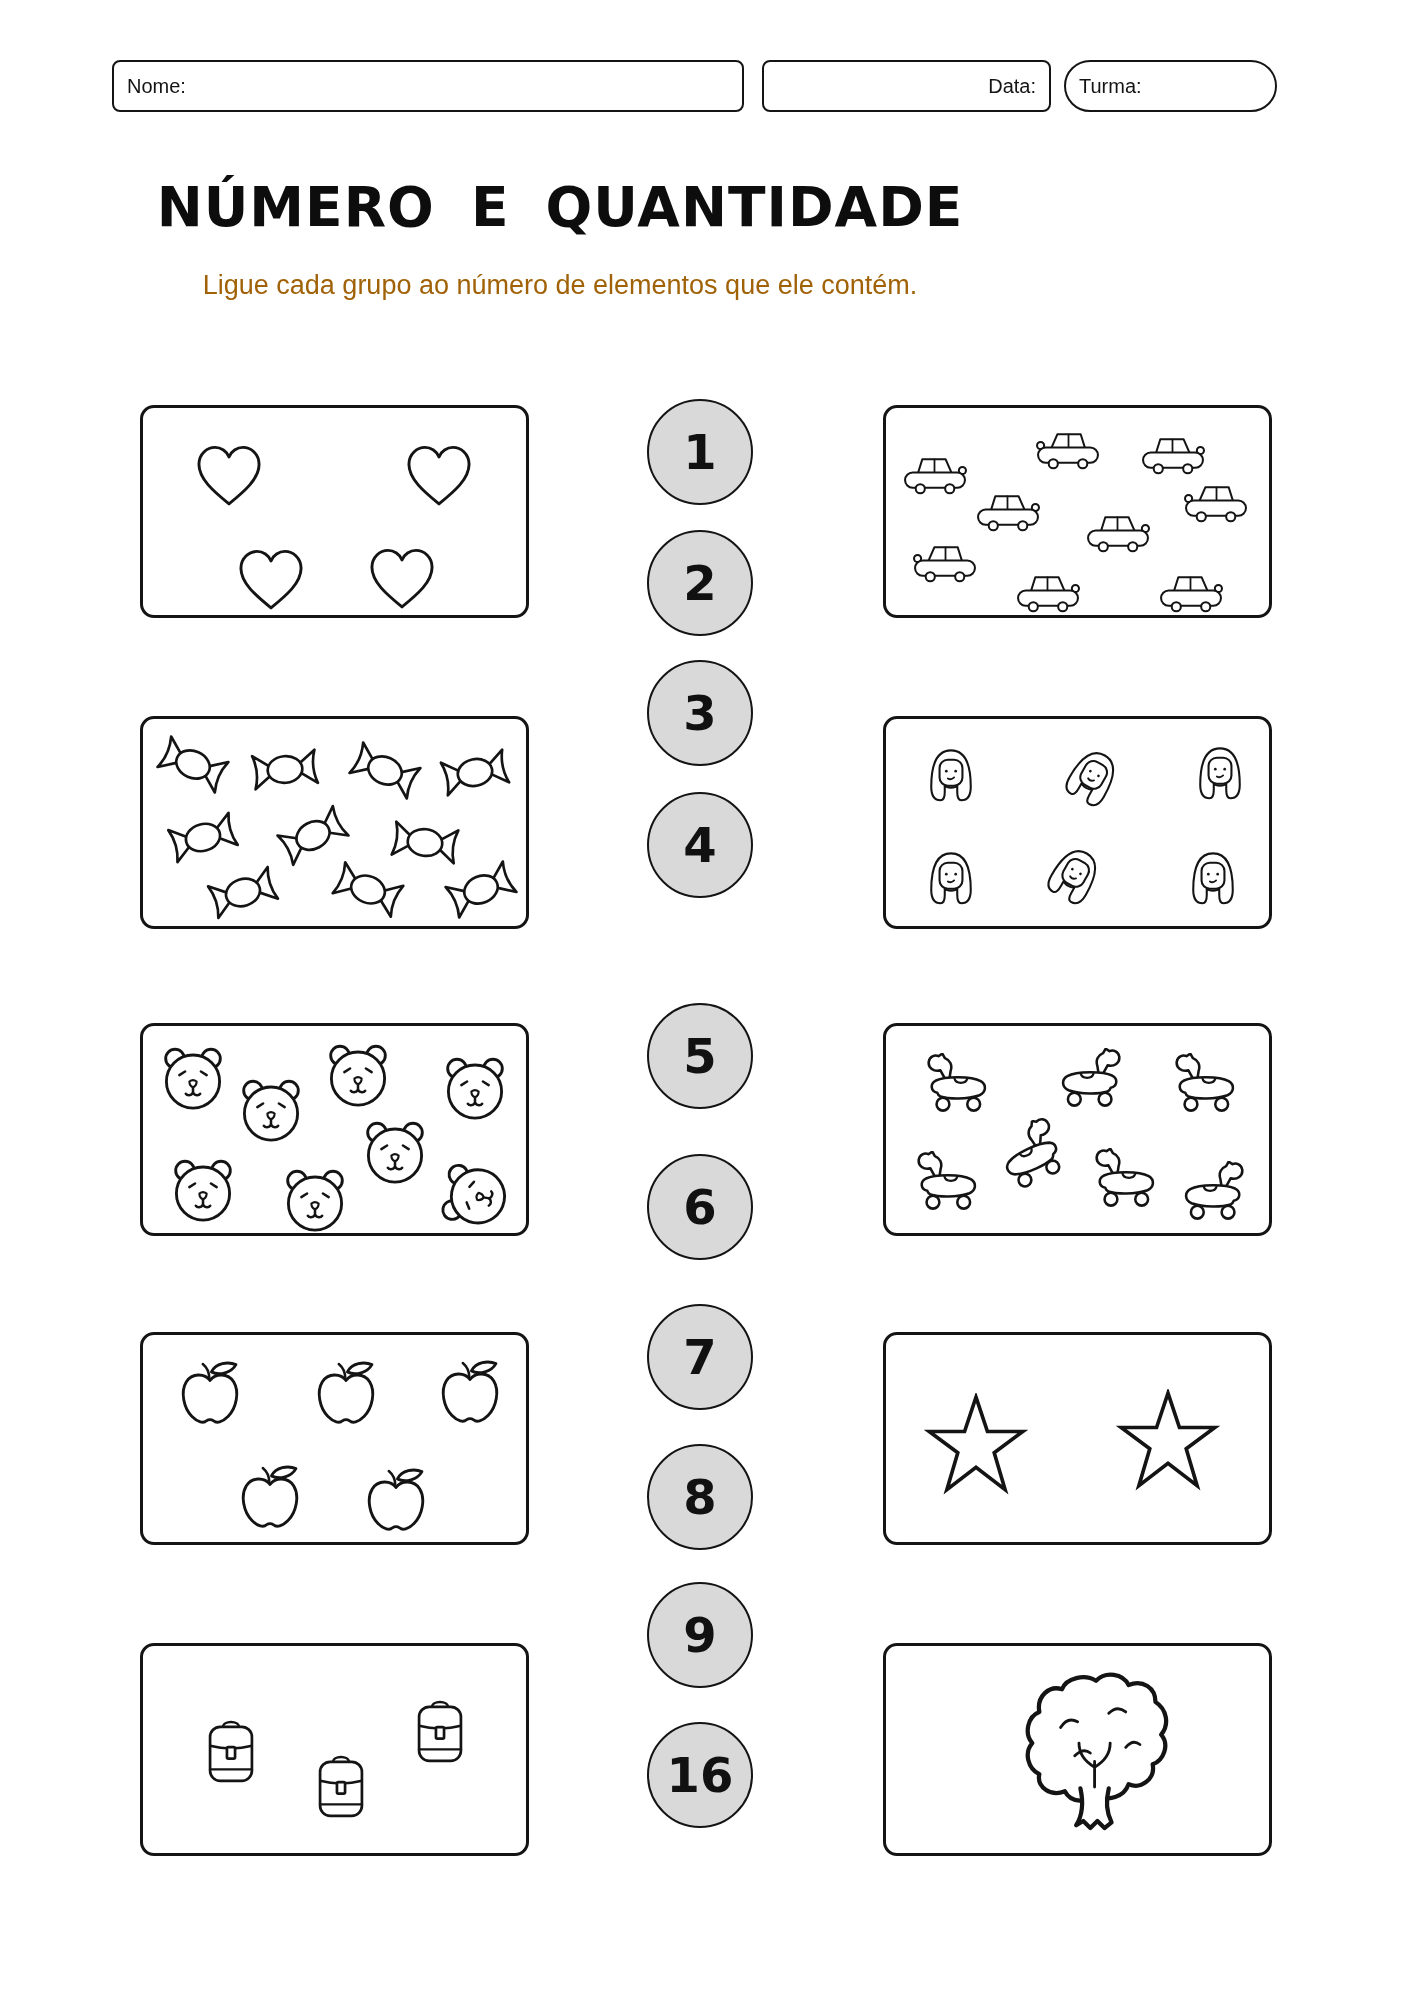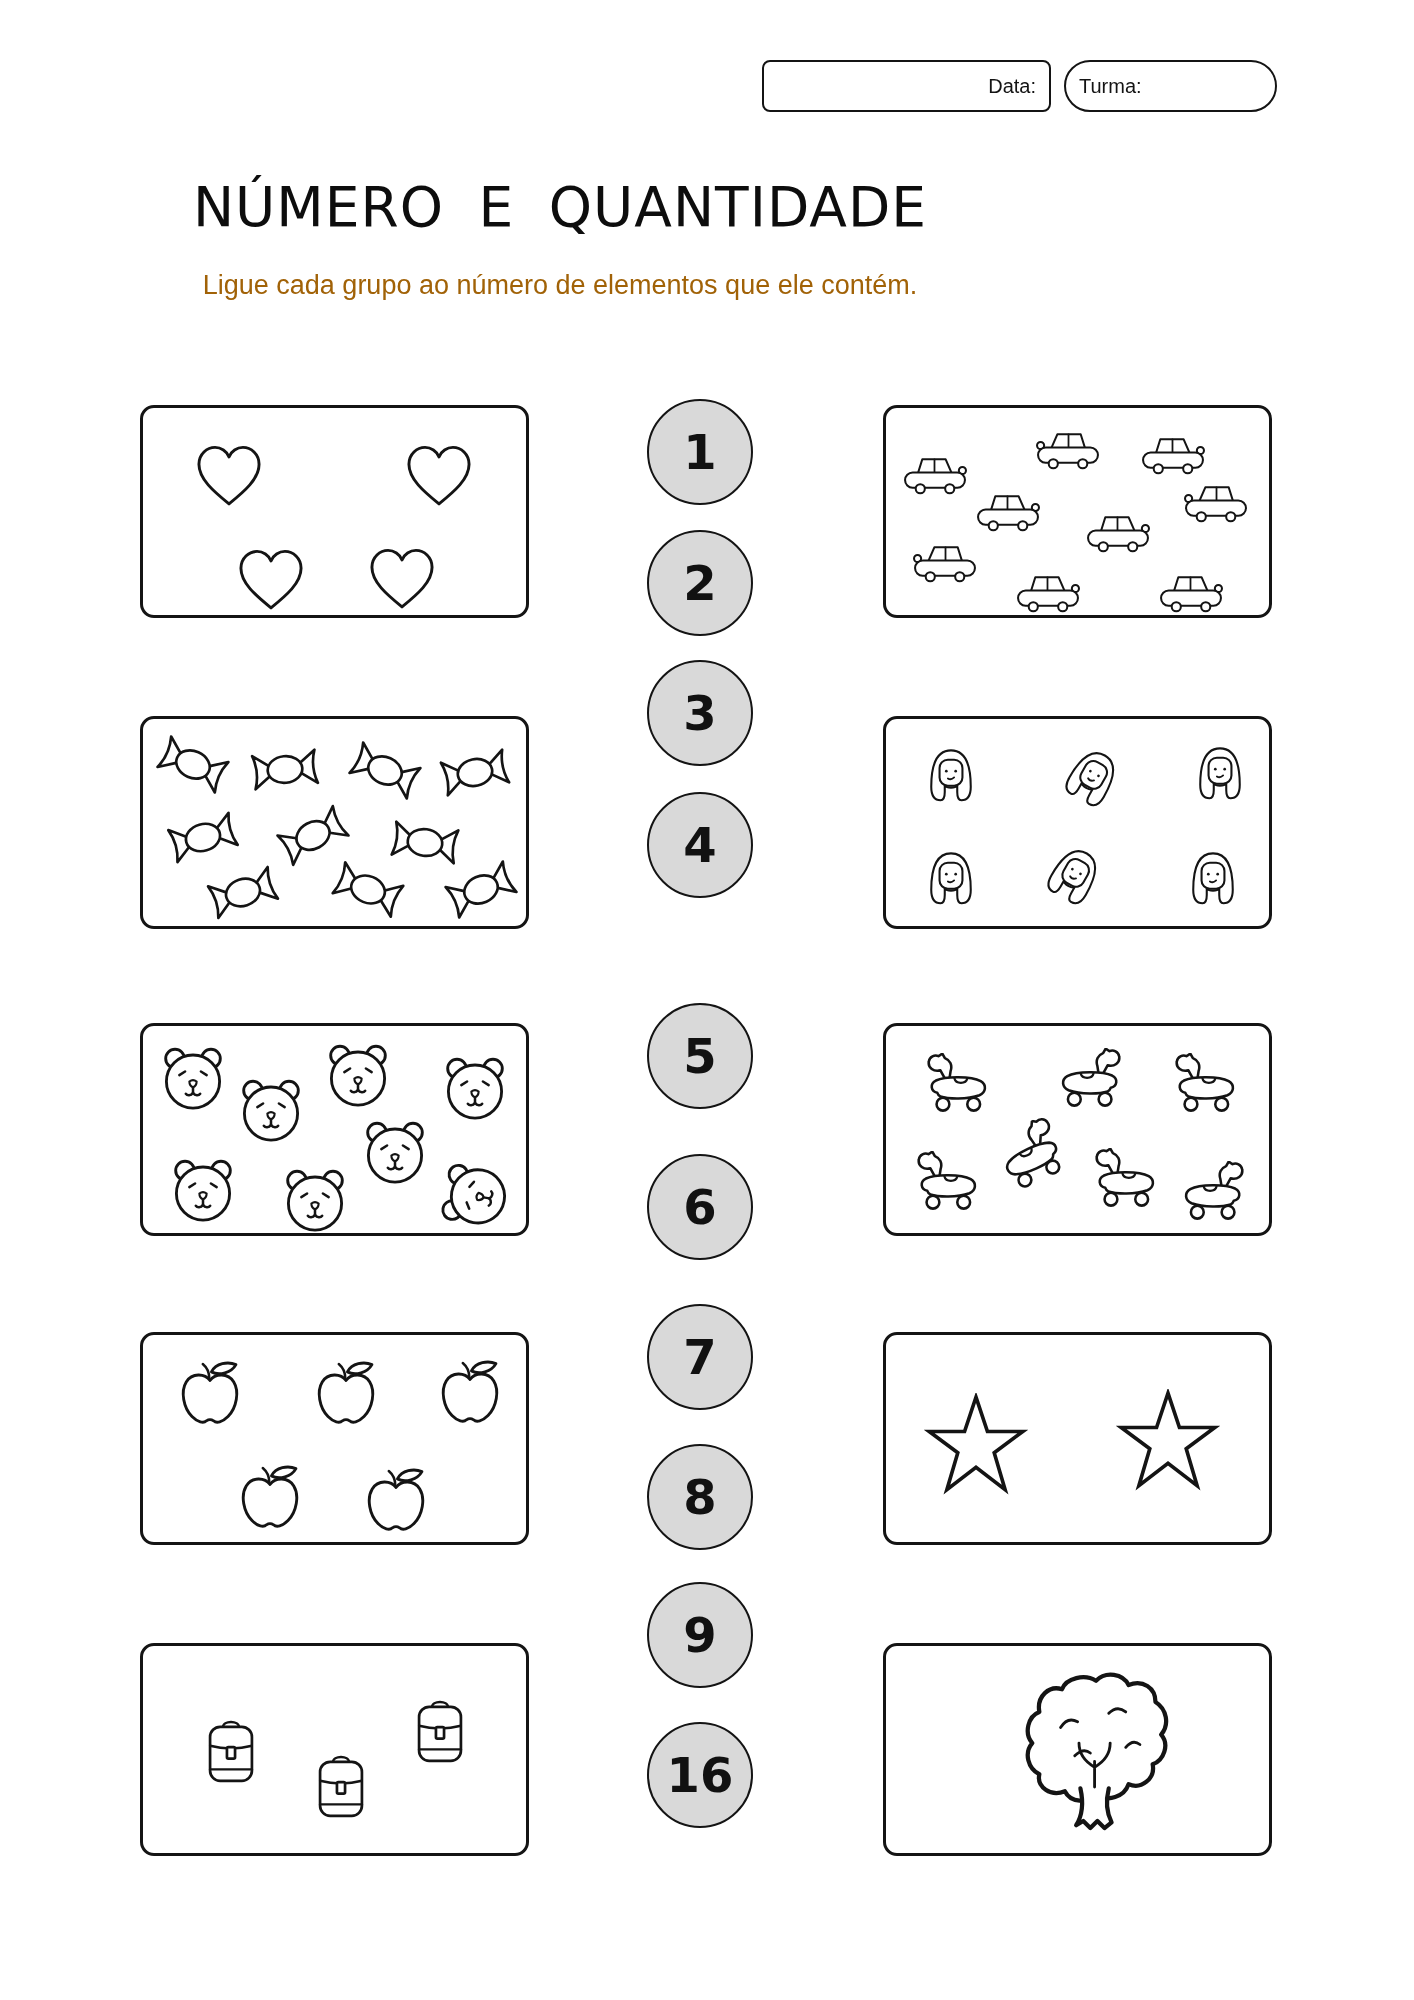--- a/index.html
+++ b/index.html
@@ -9,21 +9,21 @@
   
   .field{position:absolute;top:60px;height:52px;box-sizing:border-box;
          border:2px solid #141414;border-radius:8px;background:#fff;
          display:flex;align-items:center;padding:0 13px;font-size:20px;color:#141414;}
   .f-nome{left:112px;width:632px;}
   .f-data{left:762px;width:289px;justify-content:flex-end;}
   .f-turma{left:1064px;width:213px;border-radius:26px;}
 
   
   .title{position:absolute;left:140px;top:138px;width:840px;text-align:center;
-         font-family:"DejaVu Sans", sans-serif;font-weight:400;font-size:55px;
+         font-family:"DejaVu Sans", sans-serif;font-weight:700;font-size:55px;
          letter-spacing:1px;word-spacing:16px;color:#0d0d0d;}
   .instruction{position:absolute;left:140px;top:243px;width:840px;text-align:center;
          font-size:27px;color:#a16207;}
 
   
   .num-circle{position:absolute;left:647px;width:106px;height:106px;border-radius:50%;
          background:#d9d9d9;border:2.5px solid #141414;box-sizing:border-box;
          display:flex;align-items:center;justify-content:center;
          font-family:"DejaVu Sans", sans-serif;font-weight:700;font-size:48px;color:#111;}
   .c1{top:399px}.c2{top:530px}.c3{top:660px}.c4{top:792px}.c5{top:1003px}
@@ -43,20 +43,23 @@
   .ln2{fill:none;stroke:#141414;stroke-width:3.5;stroke-linejoin:round;stroke-linecap:round;}
   .ln3{fill:#ffffff;stroke:#141414;stroke-width:3;stroke-linejoin:round;stroke-linecap:round;}
   .ln4{fill:none;stroke:#141414;stroke-width:2;stroke-linecap:round;}
   .dot{fill:#141414;stroke:none;}
 </style>
 </head>
 <body>
 
 <div class="page">
 
+  <div class="field f-nome">
+    <span>Nome:</span>
+  </div>
   <div class="field f-data">
     <span>Data:</span>
   </div>
   <div class="field f-turma">
     <span>Turma:</span>
   </div>
 
   <h1 class="title">NÚMERO E QUANTIDADE</h1>
   <p class="instruction">Ligue cada grupo ao número de elementos que ele contém.</p>
 

